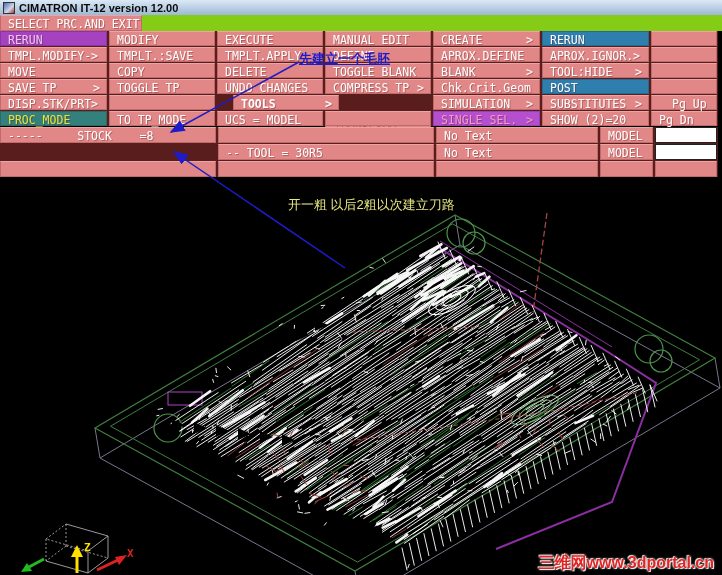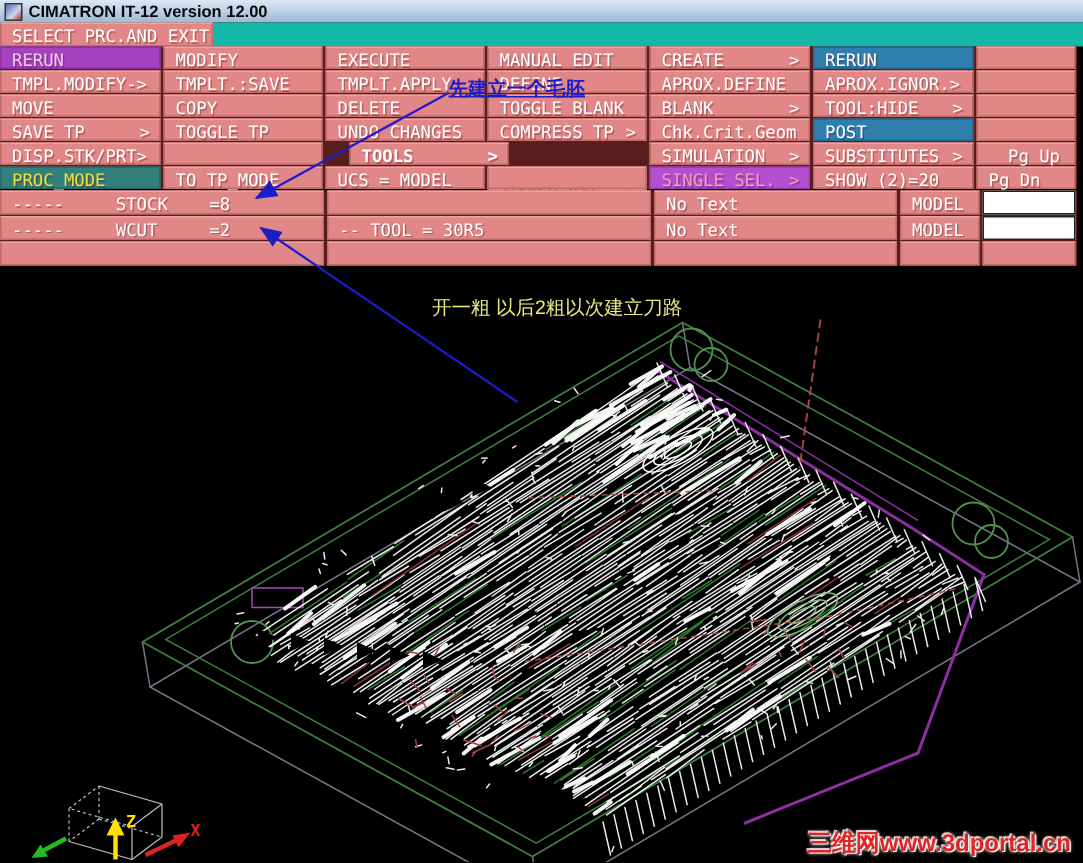--- a/index.html
+++ b/index.html
@@ -16,21 +16,21 @@
     font:11.5px/14px "DejaVu Sans Mono",monospace;padding:1px 0 0 7px;white-space:pre;
     text-shadow:1px 1px 0 rgba(90,20,20,.35);border:1px solid #c06a6a;border-top-color:#eda4a4;}
   .cell.purple{background:#a542c0;color:#ecc9ee;border-color:#8a35a2;}
   .cell.teal{background:#33807d;color:#e8e23c;border-color:#2a6a68;}
   .cell.blue{background:#2e7fae;color:#fff;border-color:#256a92;}
   .cell.violet{background:#b44fd0;color:#ef9dc3;border-color:#9a3fb4;}
   .cell.whitebox{background:#fff;border:1px solid #222;}
   .cell .arr{position:absolute;right:6px;top:1px;}
   .menu-bg{position:absolute;left:0;top:31px;width:718px;height:95px;background:#5a1d1d;}
   .status-bg{position:absolute;left:0;top:127px;width:718px;height:50px;background:#5a1d1d;}
-  .selectrow{position:absolute;left:0;top:15px;width:722px;height:16px;background:#14b8a6;}
+  .selectrow{position:absolute;left:0;top:15px;width:722px;height:16px;background:#84cc16;}
   
   .viewport{position:absolute;left:0;top:178px;width:722px;height:397px;background:#000;}
   #overlay-svg{position:absolute;left:0;top:0;width:722px;height:575px;pointer-events:none;z-index:5;}
   .note-blue{position:absolute;left:299px;top:51px;z-index:6;color:#1c1cc8;
     font:bold 13px/15px sans-serif;text-decoration:underline;}
   .note-yellow{position:absolute;left:288px;top:197px;z-index:4;color:#e8e880;
     font:13px/15px sans-serif;}
   .watermark{position:absolute;right:8px;bottom:3px;z-index:6;color:#e02525;
     font:bold 16px/18px sans-serif;
     text-shadow:0 0 2px #fff,0 0 3px #fff,1px 1px 0 rgba(255,255,255,.85),-1px -1px 0 rgba(255,220,220,.8);}
@@ -91,21 +91,20 @@
       <div class="cell violet" style="left: 433px; top: 80px; width: 107px; height: 15px;">SINGLE SEL.<span class="arr">&gt;</span></div>
       <div class="cell" style="left: 542px; top: 80px; width: 107px; height: 15px;">SHOW (2)=20</div>
       <div class="cell" style="left: 651px; top: 80px; width: 66px; height: 15px;">Pg Dn</div>
     </div>
   <div class="status-bg" id="status-grid">
       <div class="cell" style="left: 0px; top: 0px; width: 216px; height: 16px;">-----     STOCK    =8</div>
       <div class="cell" style="left: 218px; top: 0px; width: 216px; height: 16px;"></div>
       <div class="cell" style="left: 436px; top: 0px; width: 162px; height: 16px;">No Text</div>
       <div class="cell" style="left: 600px; top: 0px; width: 53px; height: 16px;">MODEL</div>
       <div class="cell whitebox" style="left: 655px; top: 0px; width: 62px; height: 16px;"></div>
-      <div class="cell" style="left: 0px; top: 17px; width: 216px; height: 16px;">-----     WCUT     =2</div>
       <div class="cell" style="left: 218px; top: 17px; width: 216px; height: 16px;">-- TOOL = 30R5</div>
       <div class="cell" style="left: 436px; top: 17px; width: 162px; height: 16px;">No Text</div>
       <div class="cell" style="left: 600px; top: 17px; width: 53px; height: 16px;">MODEL</div>
       <div class="cell whitebox" style="left: 655px; top: 17px; width: 62px; height: 16px;"></div>
       <div class="cell" style="left: 0px; top: 34px; width: 216px; height: 16px;"></div>
       <div class="cell" style="left: 218px; top: 34px; width: 216px; height: 16px;"></div>
       <div class="cell" style="left: 436px; top: 34px; width: 162px; height: 16px;"></div>
       <div class="cell" style="left: 600px; top: 34px; width: 53px; height: 16px;"></div>
       <div class="cell" style="left: 655px; top: 34px; width: 62px; height: 16px;"></div>
     </div>

